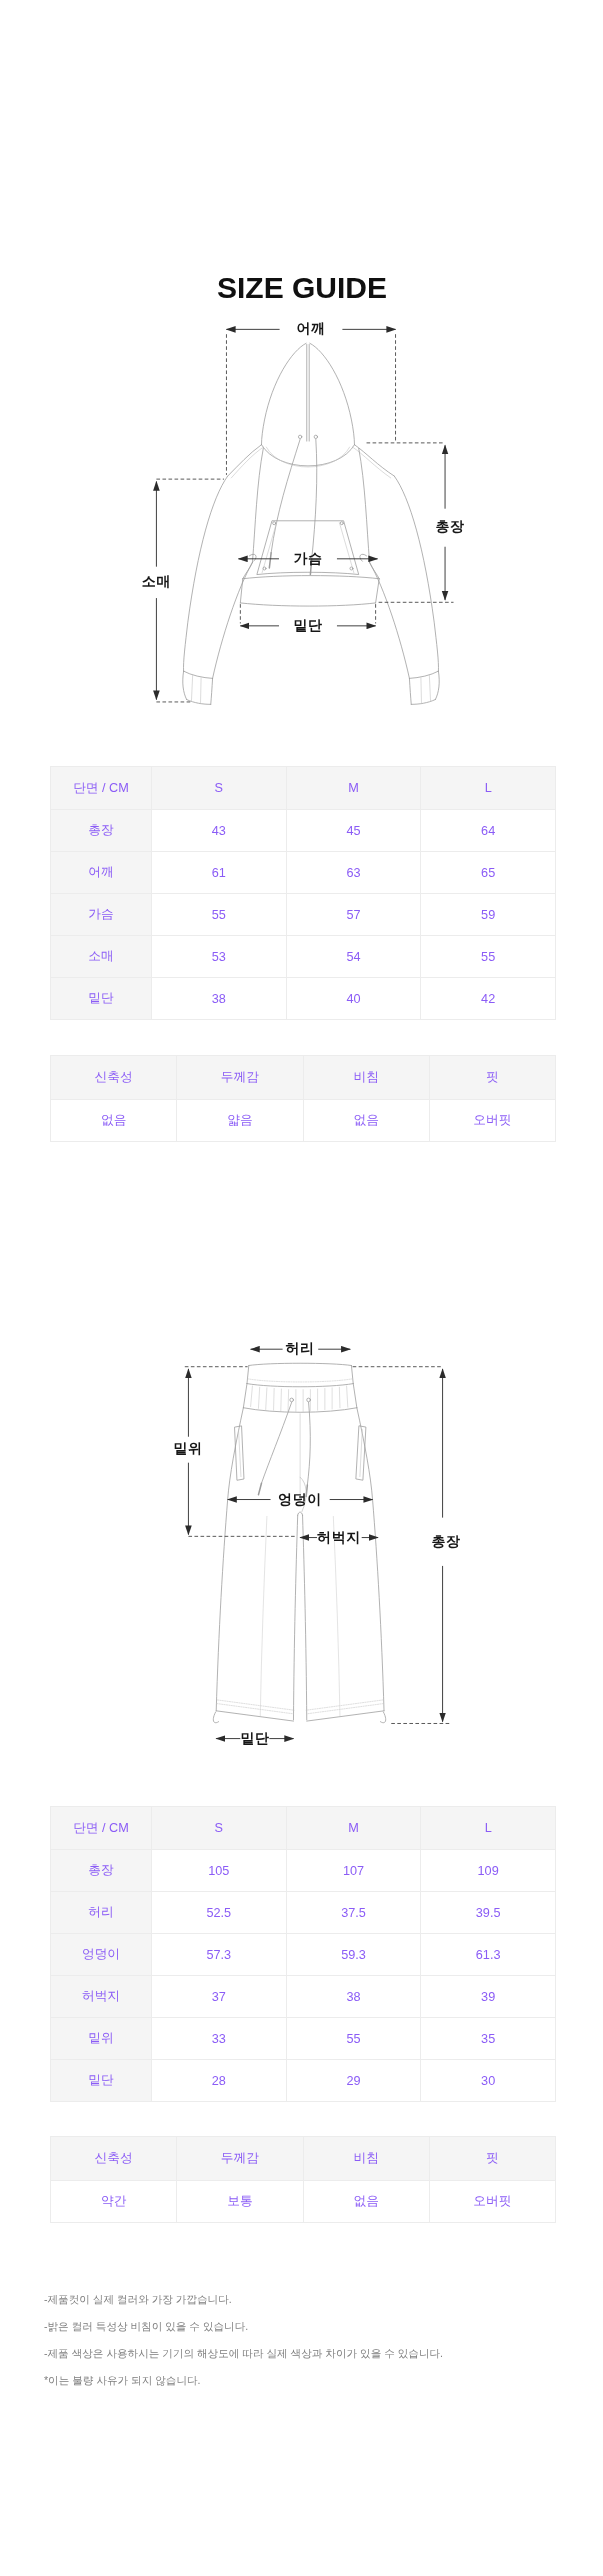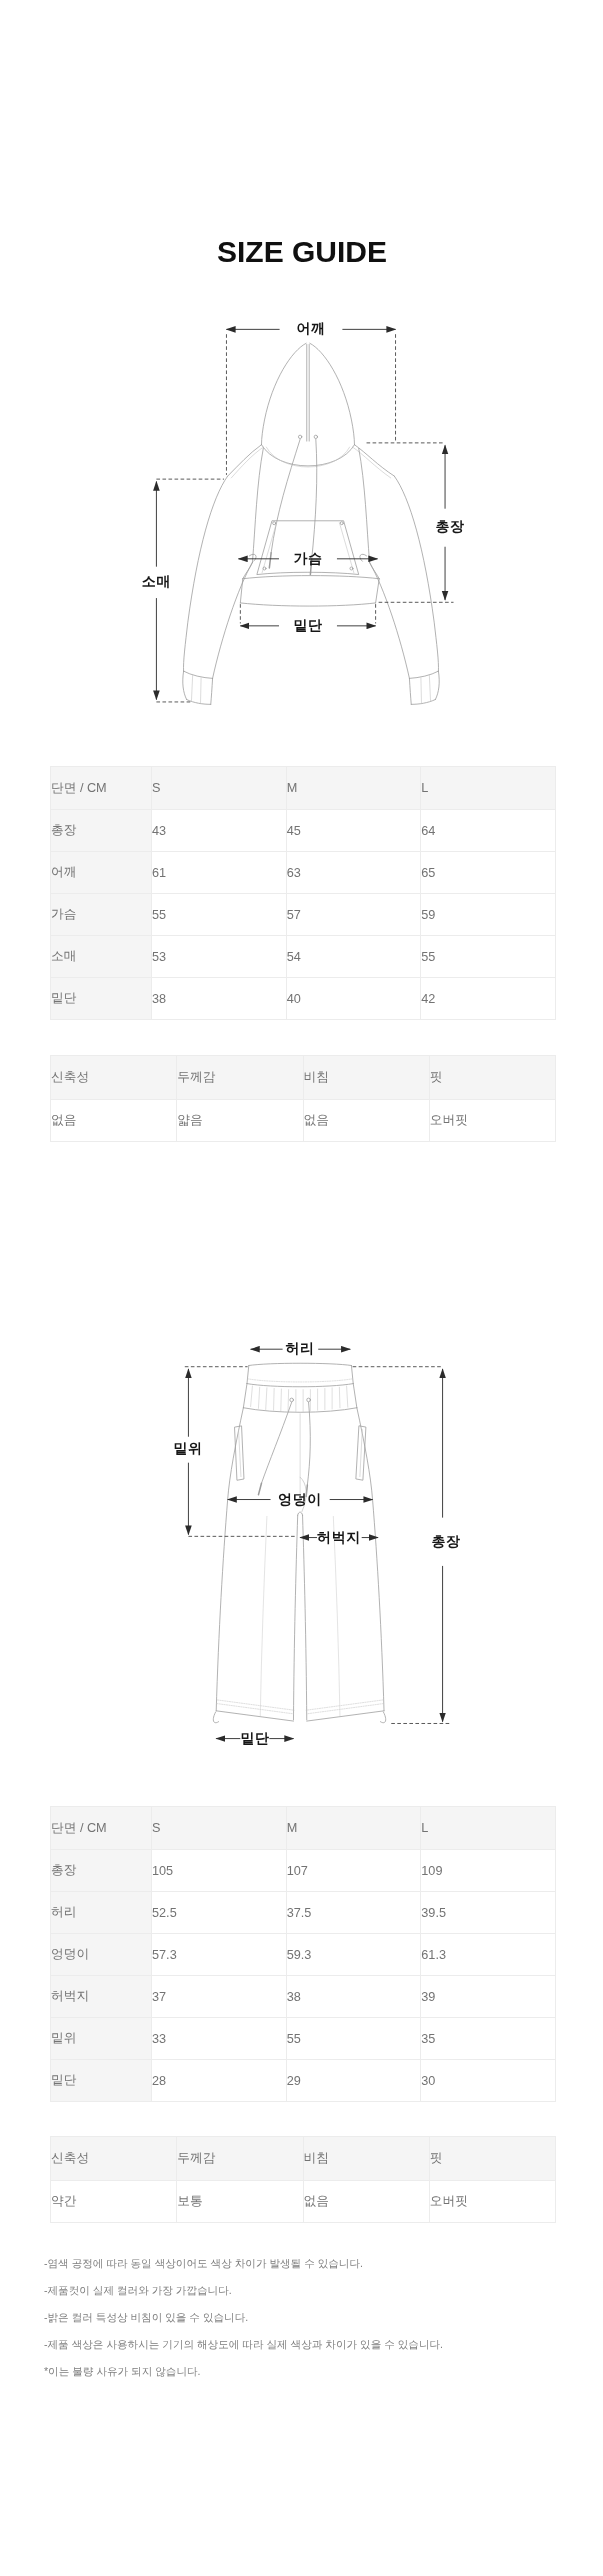--- a/index.html
+++ b/index.html
@@ -1,34 +1,34 @@
 <!DOCTYPE html>
 <html style="font-size:9.7px"><head>
 <meta charset="utf-8">
 <style>
   html,body { margin:0; padding:0; background:#fff; }
   .page {
     position:relative; width:604px; height:2576px; margin:0 auto;
     background:#fff; overflow:hidden;
     font-family:"Liberation Sans","DejaVu Sans",sans-serif; color:#222;
   }
-  .abs { position:absolute; }
+  .abs { position:absolute;margin-top:36px; }
   #page-title {
     top:235px; left:0; width:604px; text-align:center;
     font-size:30px; line-height:34px; font-weight:700; color:#101010; letter-spacing:0;
   }
   .diagram { position:absolute; }
   .diagram svg { position:absolute; left:0; top:0; overflow:visible; }
   .dlabel {
     position:absolute; transform:translate(-50%,-50%);
     font-size:14px; font-weight:700; color:#161616; white-space:nowrap; letter-spacing:0.6px;
   }
   table.sheet {
     position:absolute; left:50px; width:506px; border-collapse:collapse; table-layout:fixed;
-    font-size:12.7px; color:#737373; text-align:left;
+    font-size:12.7px; color:#8b5cf6; text-align:center;
   }
   table.sheet th, table.sheet td {
     border:0.6px solid #ececec; font-weight:400; padding:0; height:41px; vertical-align:middle;
   }
   table.sheet thead th { background:#f5f5f5; height:42px; }
   table.size-table tbody th { background:#f5f5f5; }
   table.size-table th:first-child, table.size-table td:first-child { width:100px; }
   table.fabric-table thead th { height:43px; }
   #notes { left:44px; top:2250px; width:544px; font-size:10.6px; line-height:27px; color:#7d7d7d; }
   .note-line { white-space:nowrap; }
@@ -322,21 +322,20 @@
         <tr>
           <td>약간</td>
           <td>보통</td>
           <td>없음</td>
           <td>오버핏</td>
         </tr>
       </tbody>
     </table>
 
   <div class="abs" id="notes">
-      <div class="note-line">-염색 공정에 따라 동일 색상이어도 색상 차이가 발생될 수 있습니다.</div>
       <div class="note-line">-제품컷이 실제 컬러와 가장 가깝습니다.</div>
       <div class="note-line">-밝은 컬러 특성상 비침이 있을 수 있습니다.</div>
       <div class="note-line">-제품 색상은 사용하시는 기기의 해상도에 따라 실제 색상과 차이가 있을 수 있습니다.</div>
       <div class="note-line">*이는 불량 사유가 되지 않습니다.</div>
     </div>
 
 </div>
 
 
 </body></html>

